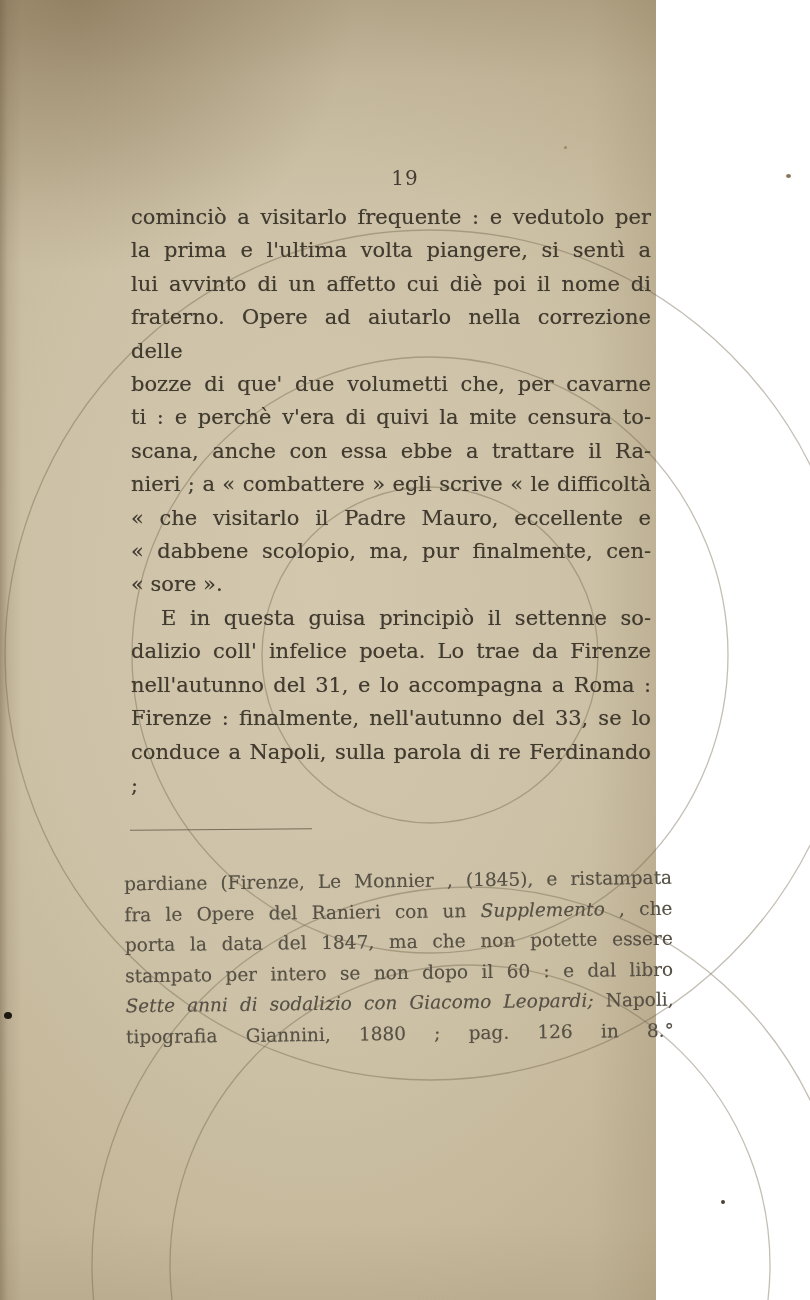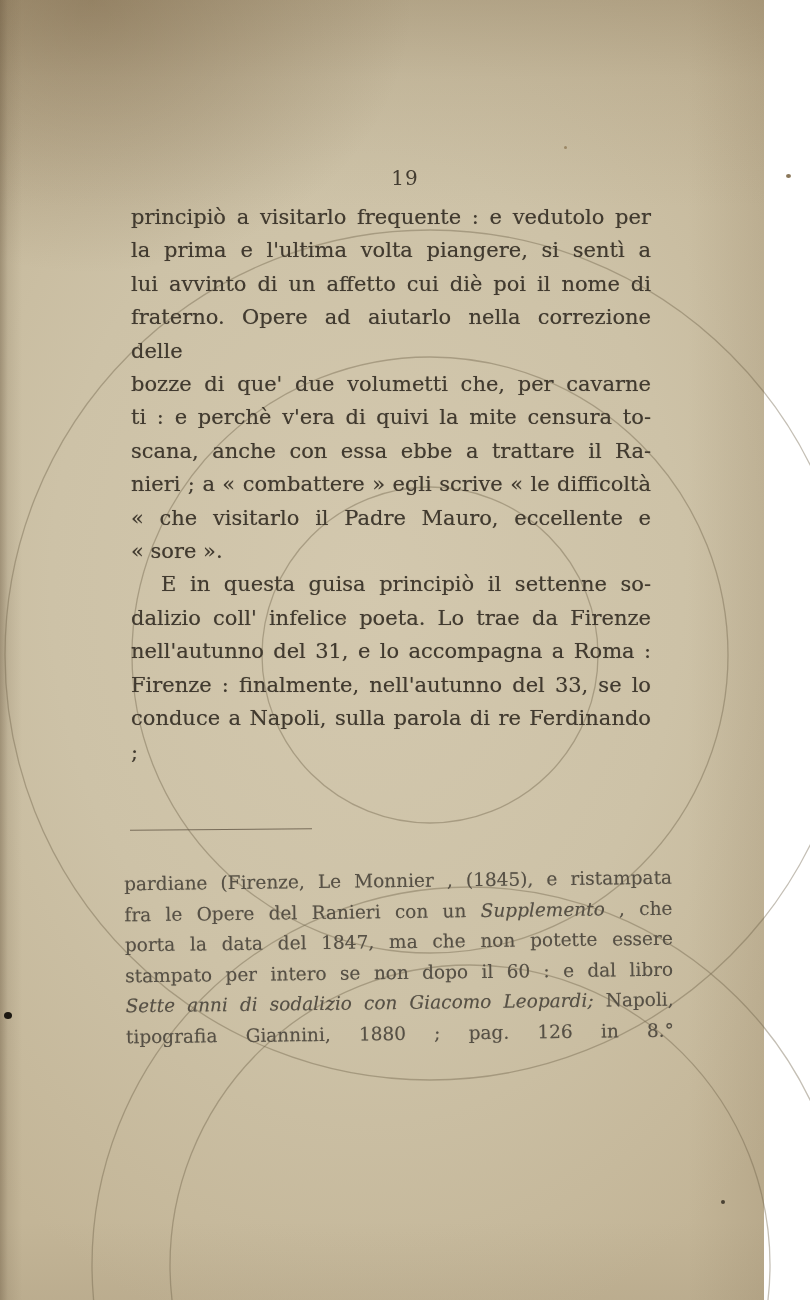--- a/index.html
+++ b/index.html
@@ -4,21 +4,21 @@
 <style>
   html, body {
     margin: 0;
     padding: 0;
     width: 810px;
     height: 1300px;
     overflow: hidden;
   }
   .page {
     position: relative;
-    width: 764px;
+    width: 656px;
     height: 1300px;
     background:
       linear-gradient(90deg, rgba(96,78,54,0.40) 0px, rgba(96,78,54,0.12) 8px, rgba(96,78,54,0) 22px),
       radial-gradient(ellipse 60% 30% at 12% 0%, rgba(110,88,58,0.42), rgba(110,88,58,0) 70%),
       linear-gradient(180deg, rgba(120,100,70,0.28) 0%, rgba(120,100,70,0.10) 6%, rgba(120,100,70,0) 16%),
       linear-gradient(270deg, rgba(120,100,70,0.14) 0%, rgba(120,100,70,0) 10%),
       linear-gradient(0deg, rgba(120,100,70,0.10) 0%, rgba(120,100,70,0) 6%),
       radial-gradient(ellipse 75% 60% at 48% 45%, #d3c8ae 0%, #cdc2a7 55%, #c3b597 100%);
     font-family: "DejaVu Serif", "Liberation Serif", serif;
   }
@@ -101,29 +101,30 @@
       <circle cx="430" cy="655" r="298"></circle>
       <circle cx="430" cy="655" r="425"></circle>
       <circle cx="470" cy="1265" r="300"></circle>
       <circle cx="470" cy="1265" r="378"></circle>
     </g>
   </svg>
 
   <div class="page-number">19</div>
 
   <div class="main-text">
-      <div class="line"><span>principiò a visitarlo frequente : e vedutolo per</span></div>
+      <div class="line"><span>cominciò a visitarlo frequente : e vedutolo per</span></div>
       <div class="line"><span>la prima e l'ultima volta piangere, si sentì a</span></div>
       <div class="line"><span>lui avvinto di un affetto cui diè poi il nome di</span></div>
       <div class="line"><span>fraterno. Opere ad aiutarlo nella correzione delle</span></div>
       <div class="line"><span>bozze di que' due volumetti che, per cavarne</span></div>
       <div class="line"><span>ti : e perchè v'era di quivi la mite censura to-</span></div>
       <div class="line"><span>scana, anche con essa ebbe a trattare il Ra-</span></div>
       <div class="line"><span>nieri ; a « combattere » egli scrive « le difficoltà</span></div>
       <div class="line"><span>« che visitarlo il Padre Mauro, eccellente e</span></div>
+      <div class="line"><span>« dabbene scolopio, ma, pur finalmente, cen-</span></div>
       <div class="line no-stretch"><span>« sore ».</span></div>
       <div class="line indent"><span>E in questa guisa principiò il settenne so-</span></div>
       <div class="line"><span>dalizio coll' infelice poeta. Lo trae da Firenze</span></div>
       <div class="line"><span>nell'autunno del 31, e lo accompagna a Roma :</span></div>
       <div class="line"><span>Firenze : finalmente, nell'autunno del 33, se lo</span></div>
       <div class="line"><span>conduce a Napoli, sulla parola di re Ferdinando ;</span></div>
     </div>
 
   <div class="footnote-sep"></div>
 

